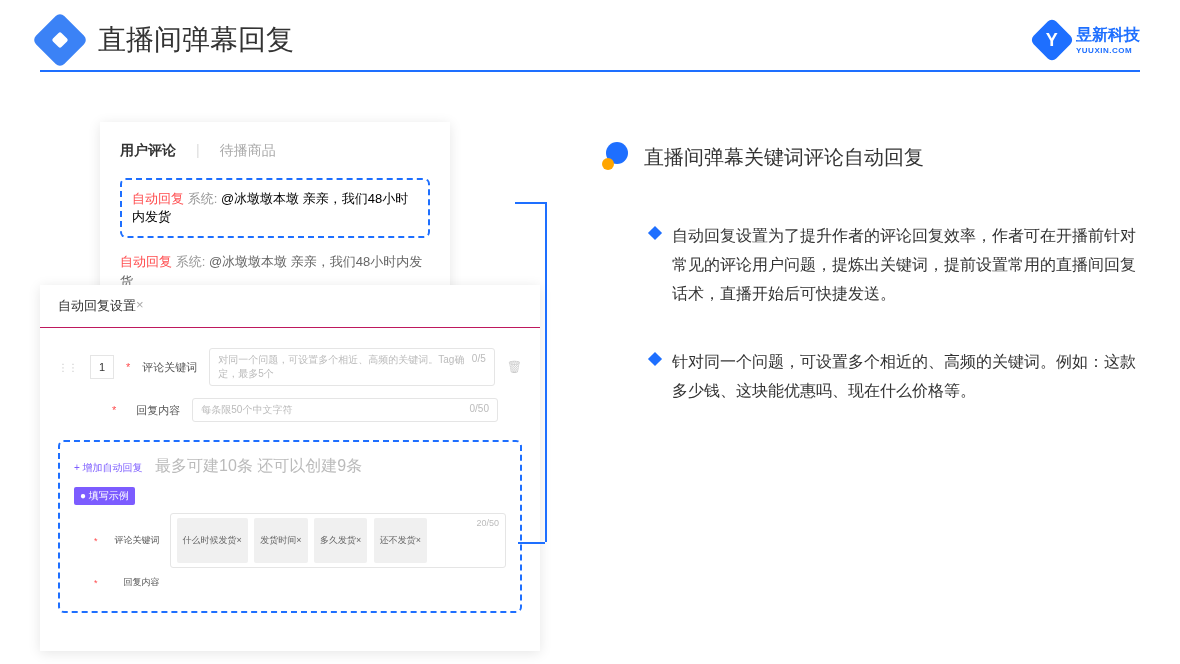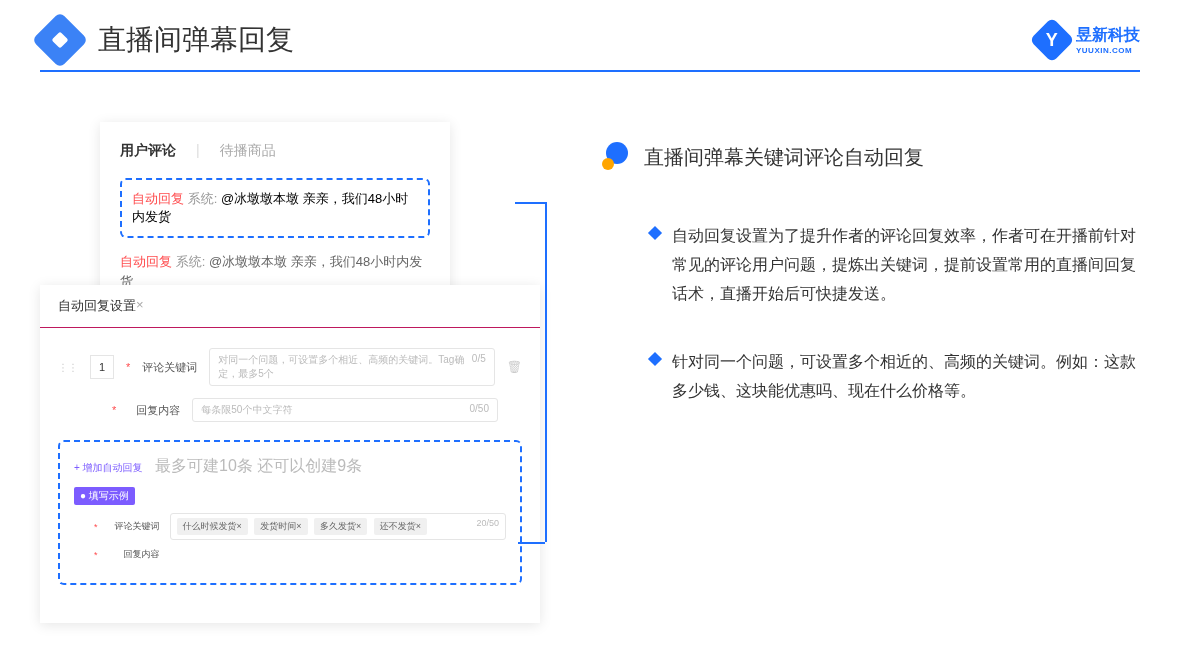--- a/index.html
+++ b/index.html
@@ -99,21 +99,21 @@
   padding: 14px; position: relative;
 }
 .add-link { color: #7c5cff; font-size: 10px; margin-top: 47px; }
 .add-hint { color: #bbb; font-size: 16px; margin-left: 8px; }
 .example-badge {
   display: inline-block; background: #7c5cff; color: white;
   font-size: 10px; padding: 2px 6px; border-radius: 2px; margin: 10px 0 8px;
 }
 .tag-chip {
   display: inline-block; background: #f0f0f0; color: #666;
-  font-size: 9px; padding: 2px 6px; border-radius: 2px; margin-right: 4px;
+  font-size: 9px; padding: 16px 6px; border-radius: 2px; margin-right: 4px;
 }
 .example-input {
   border: 1px solid #e5e5e5; border-radius: 3px;
   padding: 4px 6px; font-size: 9px; color: #888;
   display: flex; justify-content: space-between; flex: 1;
 }
 .ex-row { display: flex; align-items: center; gap: 10px; margin-bottom: 8px; font-size: 9px; }
 
 .right-info { flex: 1; padding-top: 20px; }
 .info-header { display: flex; align-items: center; gap: 14px; margin-bottom: 50px; }

